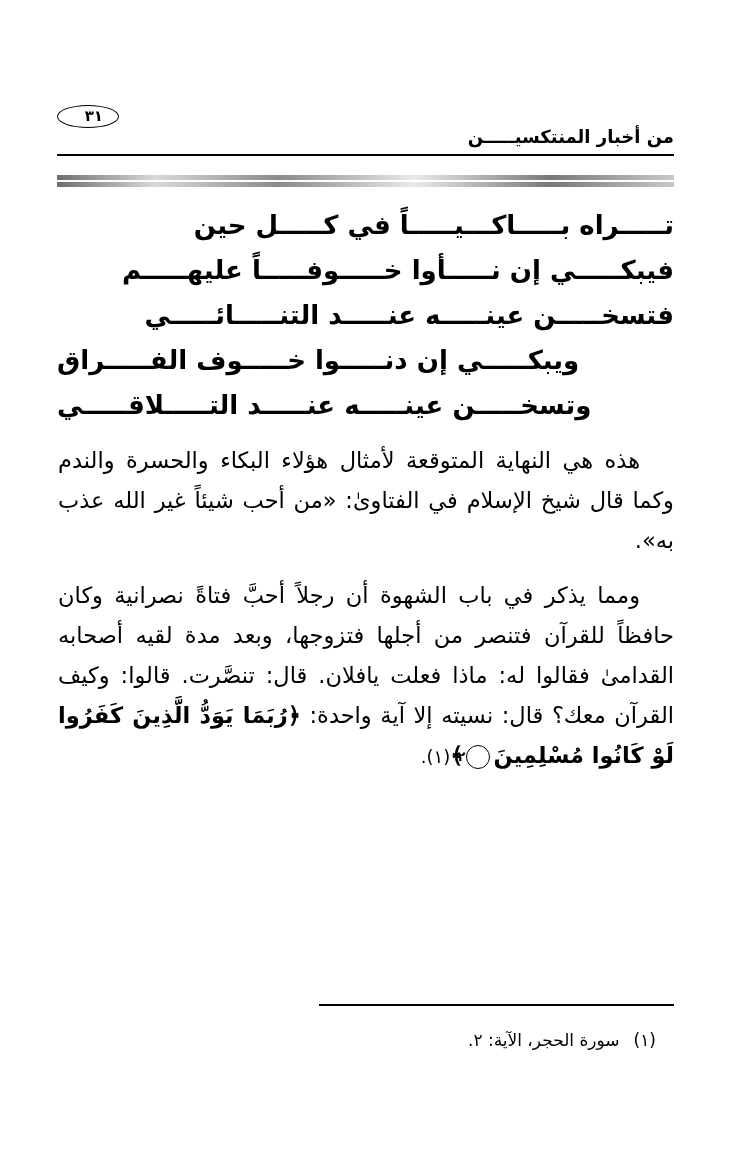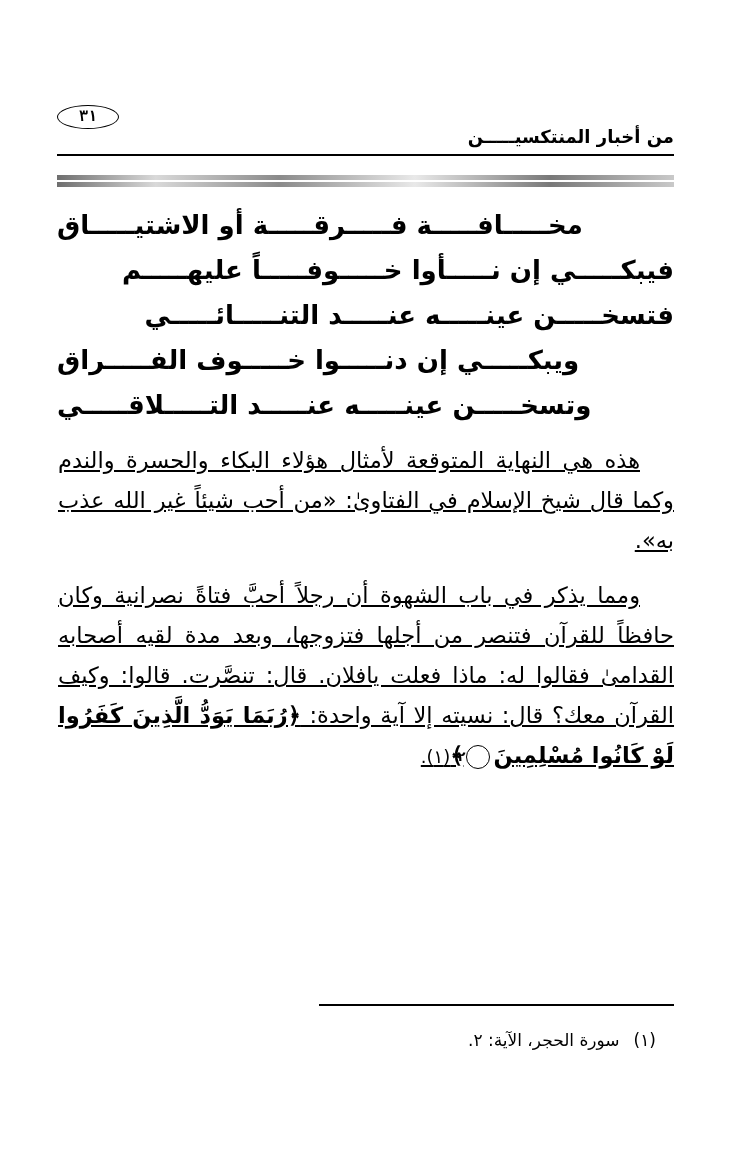--- a/index.html
+++ b/index.html
@@ -32,24 +32,23 @@
     font-size: 18px;
     font-weight: bold;
     letter-spacing: 0.5px;
     margin-top: 40px;
   }
   .page-number-oval {
     border: 1.7px solid #000;
     border-radius: 50%;
     min-width: 30px;
     padding: 1px 15px 2px;
-    text-align: center;
+    text-align: right;
     font-size: 15px;
     font-weight: bold;
-    font-family: Liberation Mono, monospace;
   }
   
   .ornament-band {
     margin-top: 19px;
     height: 12px;
     background: linear-gradient(90deg,#6e6e6e,#d9d9d9 16%,#8a8a8a 36%,#e9e9e9 58%,#787878 80%,#c9c9c9 100%);
     position: relative;
   }
   .ornament-band::after {
     content: "";
@@ -71,21 +70,20 @@
   
   .prose {
     margin-top: 12px;
     font-size: 22.5px;
     line-height: 40px;
     text-align: justify;
   }
   .prose p {
     margin: 0 0 15px 1px;
     text-indent: 34px;
-    text-decoration: underline;
   }
   .quran {
     font-weight: bold;
   }
   .ayah-badge {
     display: inline-flex;
     align-items: center;
     justify-content: center;
     width: 22px;
     height: 22px;
@@ -121,21 +119,21 @@
 <div class="page">
 
   <div class="header">
     <div class="header-title">من أخبار المنتكسيـــــن</div>
     <div class="page-number-oval">٣١</div>
   </div>
 
   <div class="ornament-band"></div>
 
   <div class="poem">
-    <div class="verse v-even">مخـــــافـــــة فـــــرقـــــة أو الاشتيـــــاق</div>
+    <div class="verse v-odd">تـــــراه بـــــاكـــيـــــاً في كـــــل حين</div>
     <div class="verse v-odd">فيبكـــــي إن نـــــأوا خـــــوفـــــاً عليهـــــم</div>
     <div class="verse v-odd">فتسخـــــن عينـــــه عنـــــد التنـــــائـــــي</div>
     <div class="verse v-even">ويبكـــــي إن دنـــــوا خـــــوف الفـــــراق</div>
     <div class="verse v-even">وتسخـــــن عينـــــه عنـــــد التـــــلاقـــــي</div>
   </div>
 
   <div class="prose">
     <p>هذه هي النهاية المتوقعة لأمثال هؤلاء البكاء والحسرة والندم وكما قال شيخ الإسلام في الفتاوىٰ: «من أحب شيئاً غير الله عذب به».</p>
 
     <p><span>ومما يذكر في باب الشهوة أن رجلاً أحبَّ فتاةً نصرانية وكان حافظاً للقرآن فتنصر من أجلها فتزوجها، وبعد مدة لقيه أصحابه القدامىٰ فقالوا له: ماذا فعلت يافلان. قال: تنصَّرت. قالوا: وكيف القرآن معك؟ قال: نسيته إلا آية واحدة: </span><span class="quran">﴿رُبَمَا يَوَدُّ الَّذِينَ كَفَرُوا لَوْ كَانُوا مُسْلِمِينَ</span><span class="ayah-badge">٢</span><span class="quran">﴾</span><span class="fn-ref">(١).</span></p>

